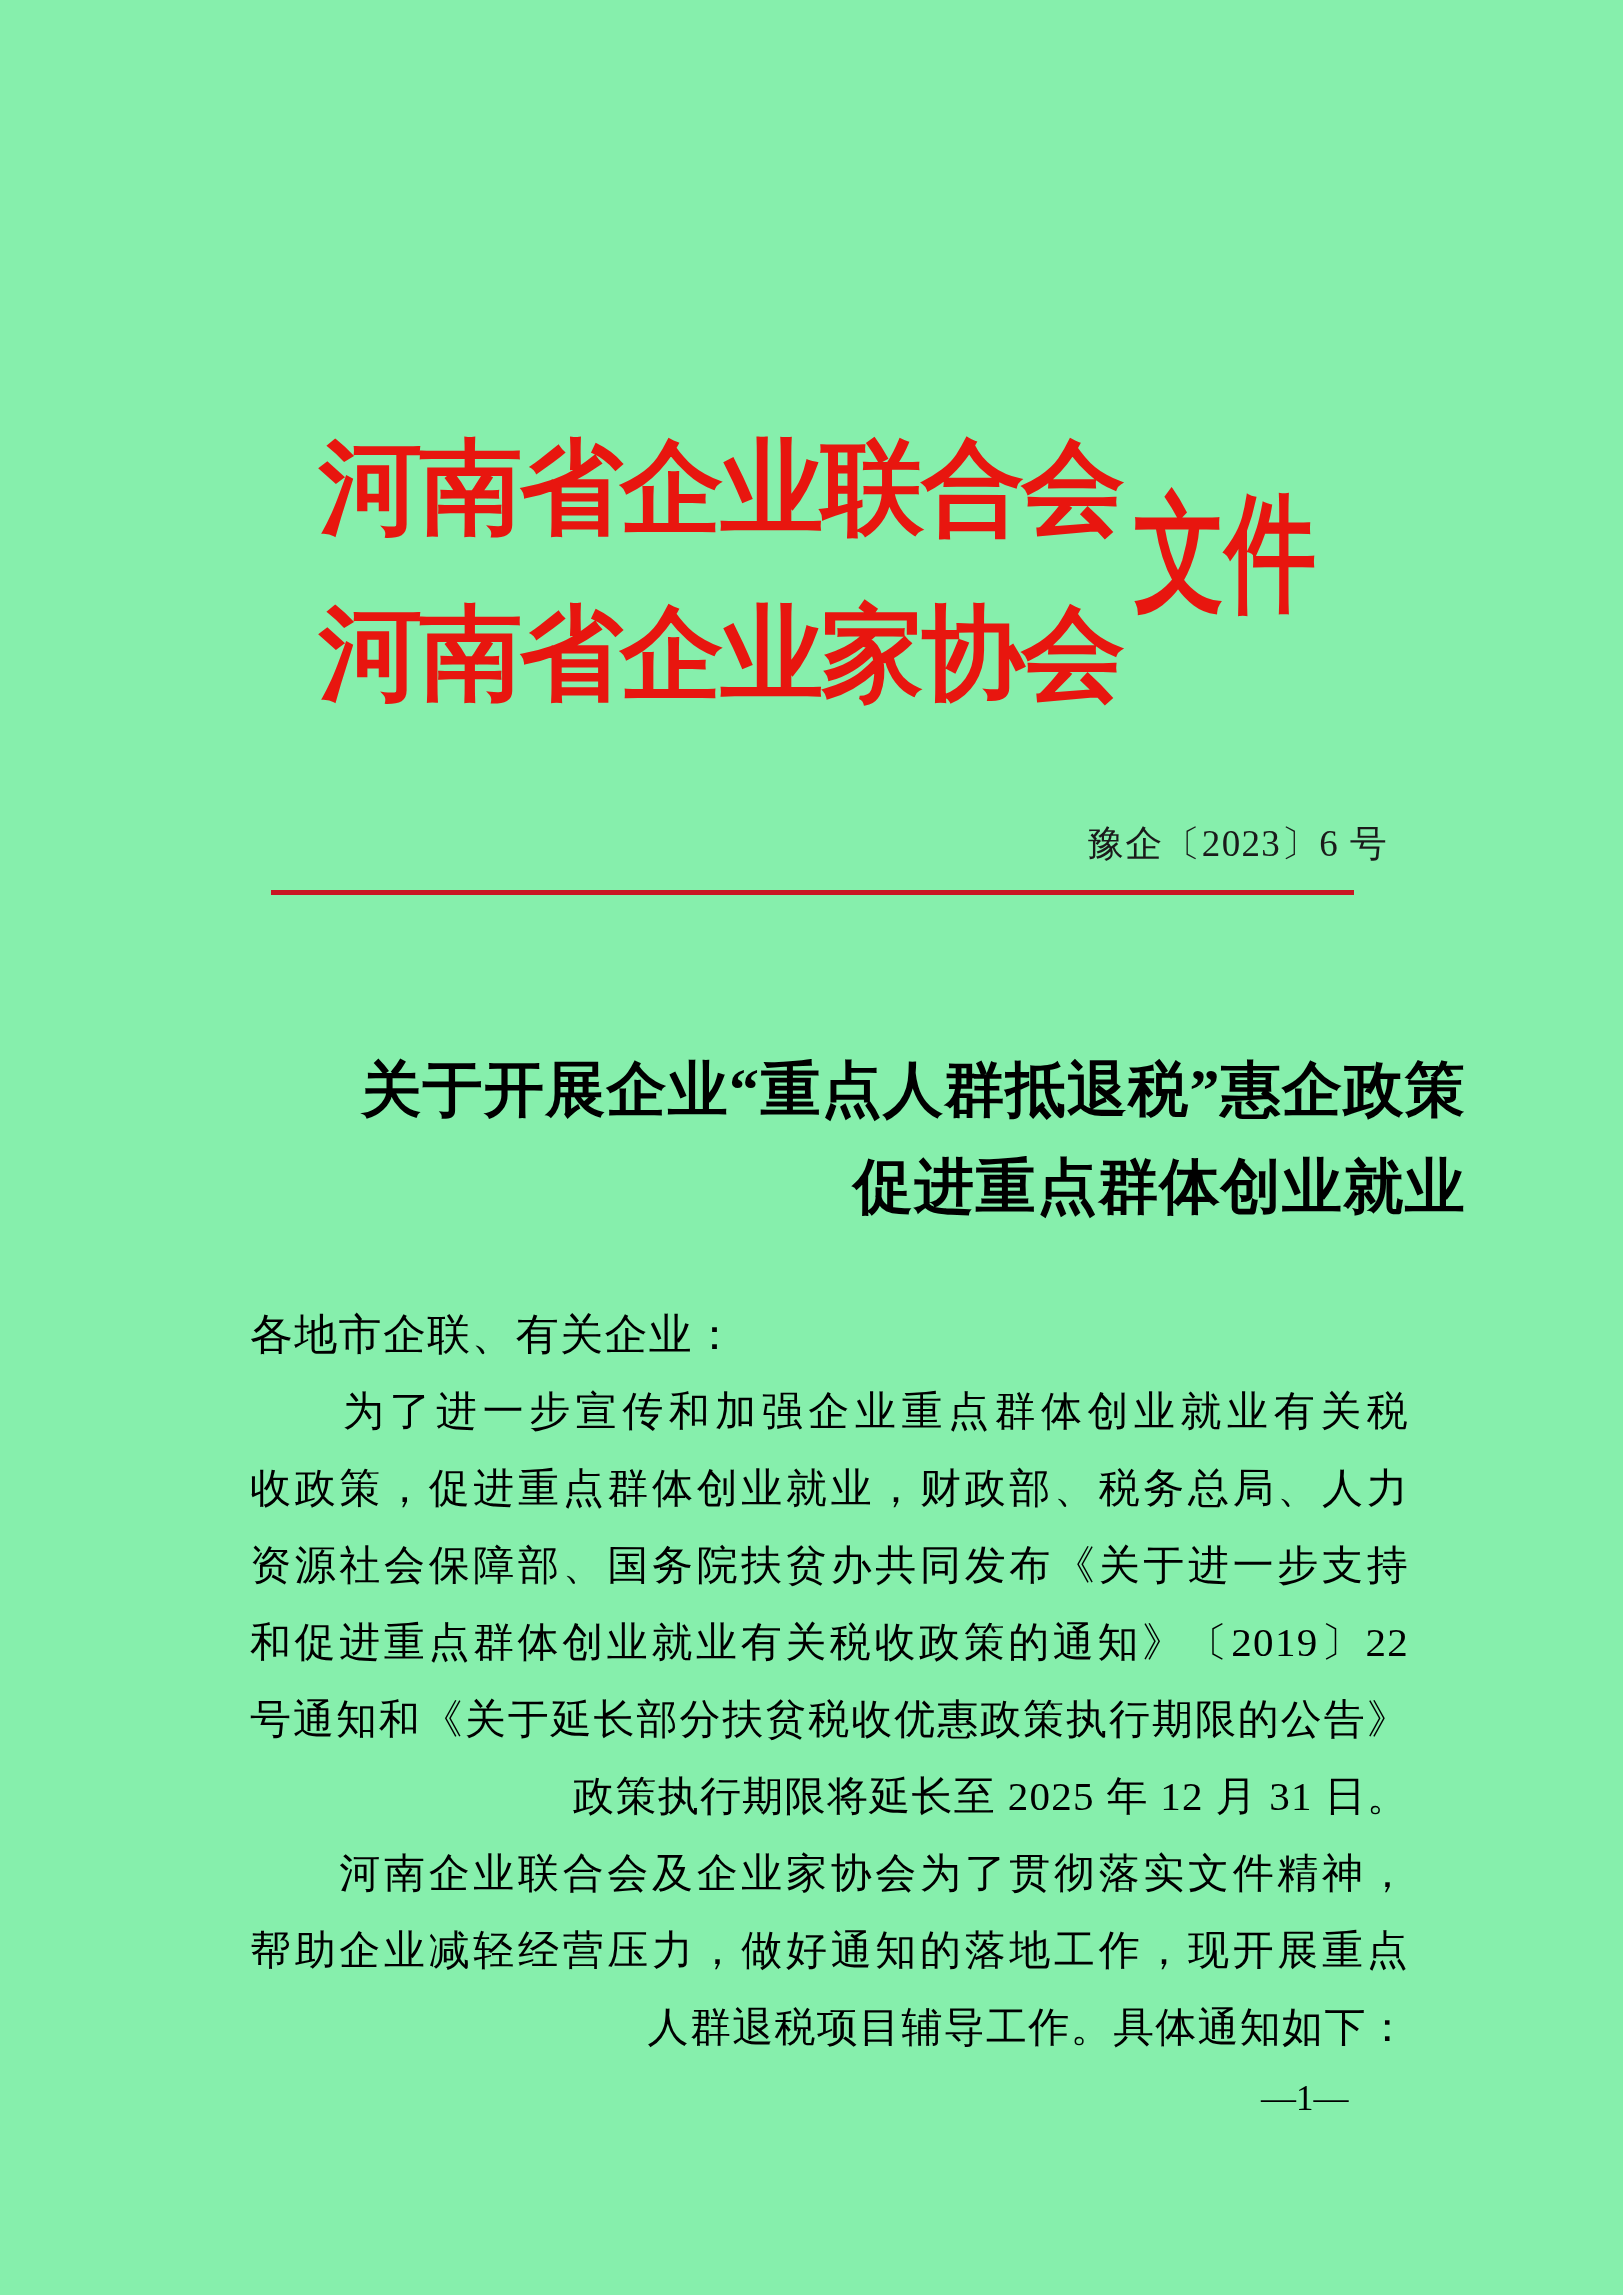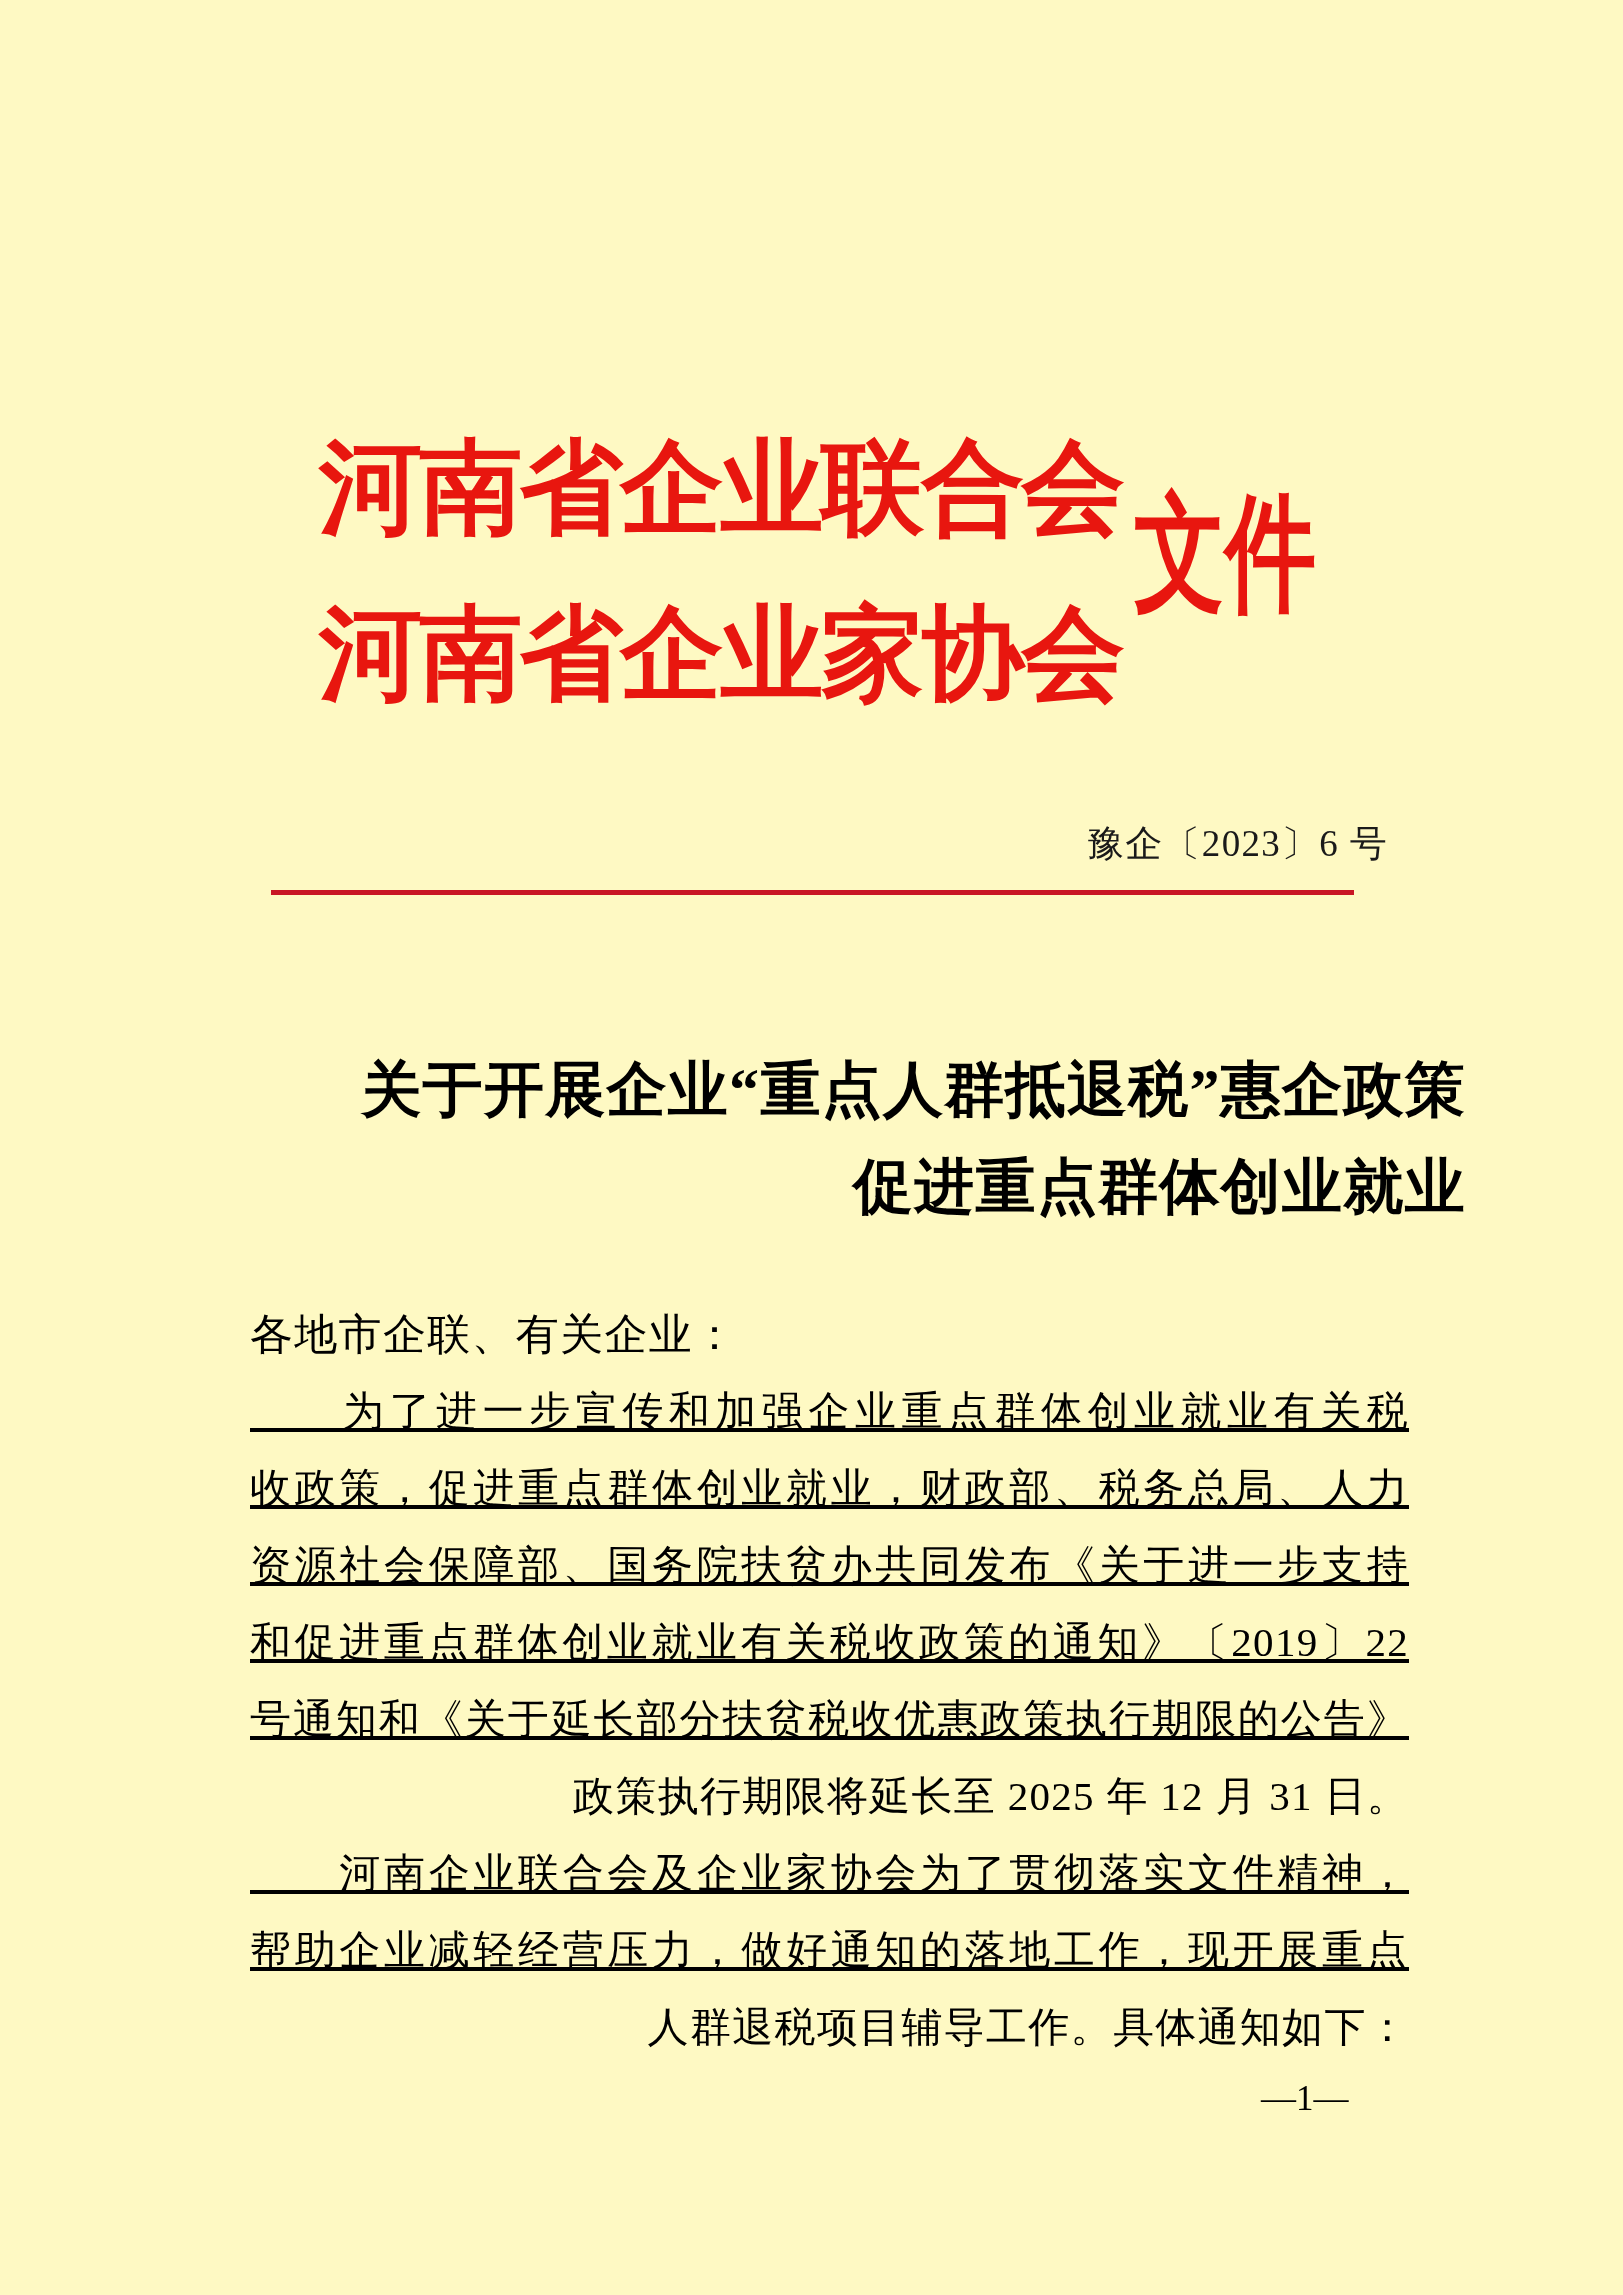--- a/index.html
+++ b/index.html
@@ -1,20 +1,20 @@
 <!DOCTYPE html>
 <html lang="zh" style="font-size:10.5px"><head>
 <meta charset="utf-8">
 <style>
   html, body { margin: 0; padding: 0; background: #ffffff; }
   .page {
     position: relative;
     width: 1623px;
     height: 2295px;
-    background: #fef9c3;
+    background: #86efac;
     overflow: hidden;
     font-family: "Liberation Serif", "DejaVu Serif", serif;
     color: #000;
   }
 
   
   .org-line {
     position: absolute;
     left: 319px;
     font-family: "Liberation Serif", "DejaVu Serif", serif;
@@ -96,21 +96,20 @@
   .body-line {
     font-size: 41px;
     line-height: 77px;
     letter-spacing: 1.3px;
     text-align: right;
   }
   .body-line.jl {
     text-align: justify;
     text-align-last: justify;
     text-justify: inter-character;
-    text-decoration: underline;
   }
 
   
   .page-number {
     position: absolute;
     left: 1261px;
     top: 2074px;
     font-size: 35px;
     line-height: 50px;
     color: #000;

